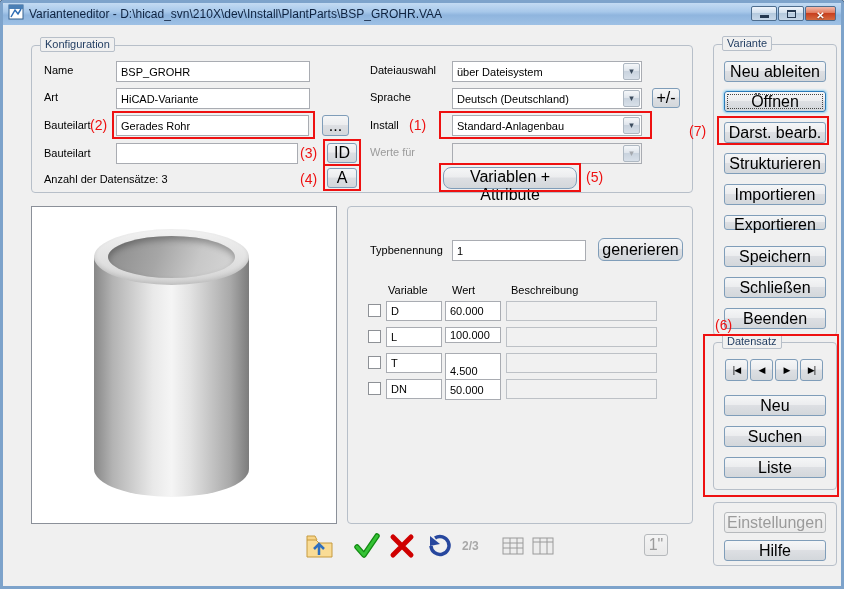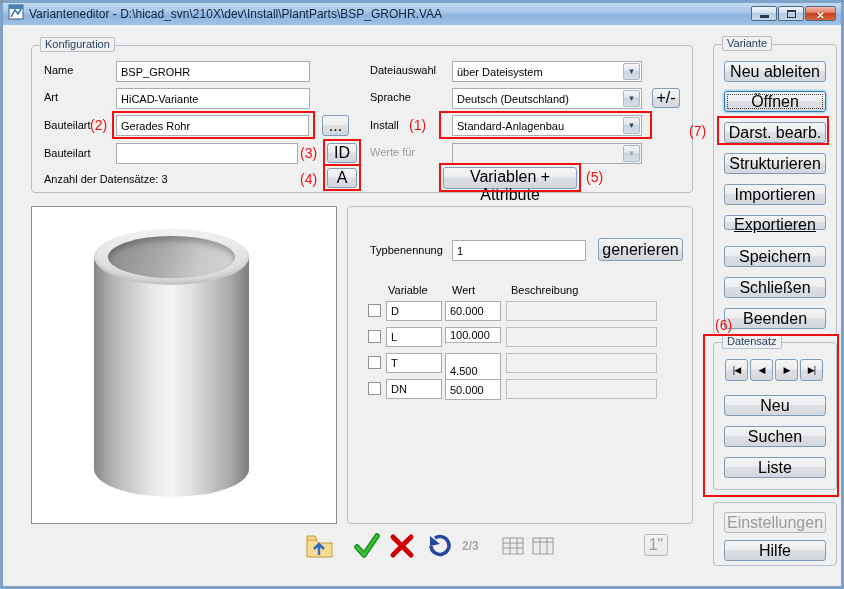--- a/index.html
+++ b/index.html
@@ -156,38 +156,38 @@
         <span class="dd-btn"></span>
       </div>
       <div class="redbox" style="left:407px;top:65px;width:213px;height:28px;"></div>
 
       <span class="lbl disabled" style="left:338px;top:100px;">Werte für</span>
       <div class="dropdown disabled" style="left:420px;top:97px;width:190px;">
         <span class="dd-text"></span>
         <span class="dd-btn"></span>
       </div>
 
-      <button class="btn" style="left:411px;top:121px;width:134px;height:22px;">Variablen + Attribute</button>
+      <button class="btn" style="left:411px;top:121px;width:134px;height:22px;border-radius:8px;">Variablen + Attribute</button>
       <div class="redbox" style="left:407px;top:117px;width:142px;height:29px;"></div>
       <span class="ann" style="left:554px;top:123px;">(5)</span>
     </div>
 
     <div class="preview" style="left:28px;top:181px;width:306px;height:318px;">
       <div class="cylinder" style="left:62px;top:22px;width:155px;height:268px;">
         <div class="cyl-body"></div>
         <div class="cyl-top">
           <div class="cyl-hole"></div>
         </div>
       </div>
     </div>
 
     <div class="groupbox" style="left:344px;top:181px;width:346px;height:318px;">
       <span class="lbl" style="left:22px;top:37px;">Typbenennung</span>
       <input class="input" style="left: 104px; top: 33px; width: 134px;" value="1">
-      <button class="btn" style="left:250px;top:31px;width:85px;height:23px;">generieren</button>
+      <button class="btn" style="left:250px;top:31px;width:85px;height:23px;border-radius:6px;">generieren</button>
 
       <span class="lbl" style="left:40px;top:77px;">Variable</span>
       <span class="lbl" style="left:104px;top:77px;">Wert</span>
       <span class="lbl" style="left:163px;top:77px;">Beschreibung</span>
 
       <div class="checkbox" style="left:20px;top:97px;"></div>
       <input class="input" style="left: 38px; top: 94px; width: 56px; height: 20px;" value="D">
       <input class="input wert" style="left: 97px; top: 94px; width: 56px; height: 20px;" value="60.000">
       <input class="input" style="left: 158px; top: 94px; width: 151px; height: 20px;" disabled="" value="">
 
@@ -246,21 +246,21 @@
     </div>
     <button class="btn" style="left:641px;top:509px;width:24px;height:22px;" disabled="">1"</button>
 
     <div class="groupbox" style="left:710px;top:19px;width:124px;height:292px;">
       <span class="grouplabel">Variante</span>
       <button class="btn" style="left:10px;top:16px;width:102px;height:21px;">Neu ableiten</button>
       <button class="btn focused" style="left:10px;top:46px;width:102px;height:21px;">Öffnen</button>
       <button class="btn" style="left:10px;top:77px;width:102px;height:21px;">Darst. bearb.</button>
       <button class="btn" style="left:10px;top:108px;width:102px;height:21px;">Strukturieren</button>
       <button class="btn" style="left:10px;top:139px;width:102px;height:21px;">Importieren</button>
-      <button class="btn" style="left:10px;top:170px;width:102px;height:15px;text-decoration:underline;">Exportieren</button>
+      <button class="btn" style="left:10px;top:170px;width:102px;height:15px;">Exportieren</button>
       <button class="btn" style="left:10px;top:201px;width:102px;height:21px;">Speichern</button>
       <button class="btn" style="left:10px;top:232px;width:102px;height:21px;">Schließen</button>
       <button class="btn" style="left:10px;top:263px;width:102px;height:21px;">Beenden</button>
     </div>
     <div class="redbox" style="left:714px;top:91px;width:112px;height:29px;"></div>
     <span class="ann" style="left:686px;top:98px;">(7)</span>
 
     <span class="ann" style="left:712px;top:292px;">(6)</span>
     <div class="groupbox" style="left:710px;top:317px;width:124px;height:148px;">
       <span class="grouplabel">Datensatz</span>

